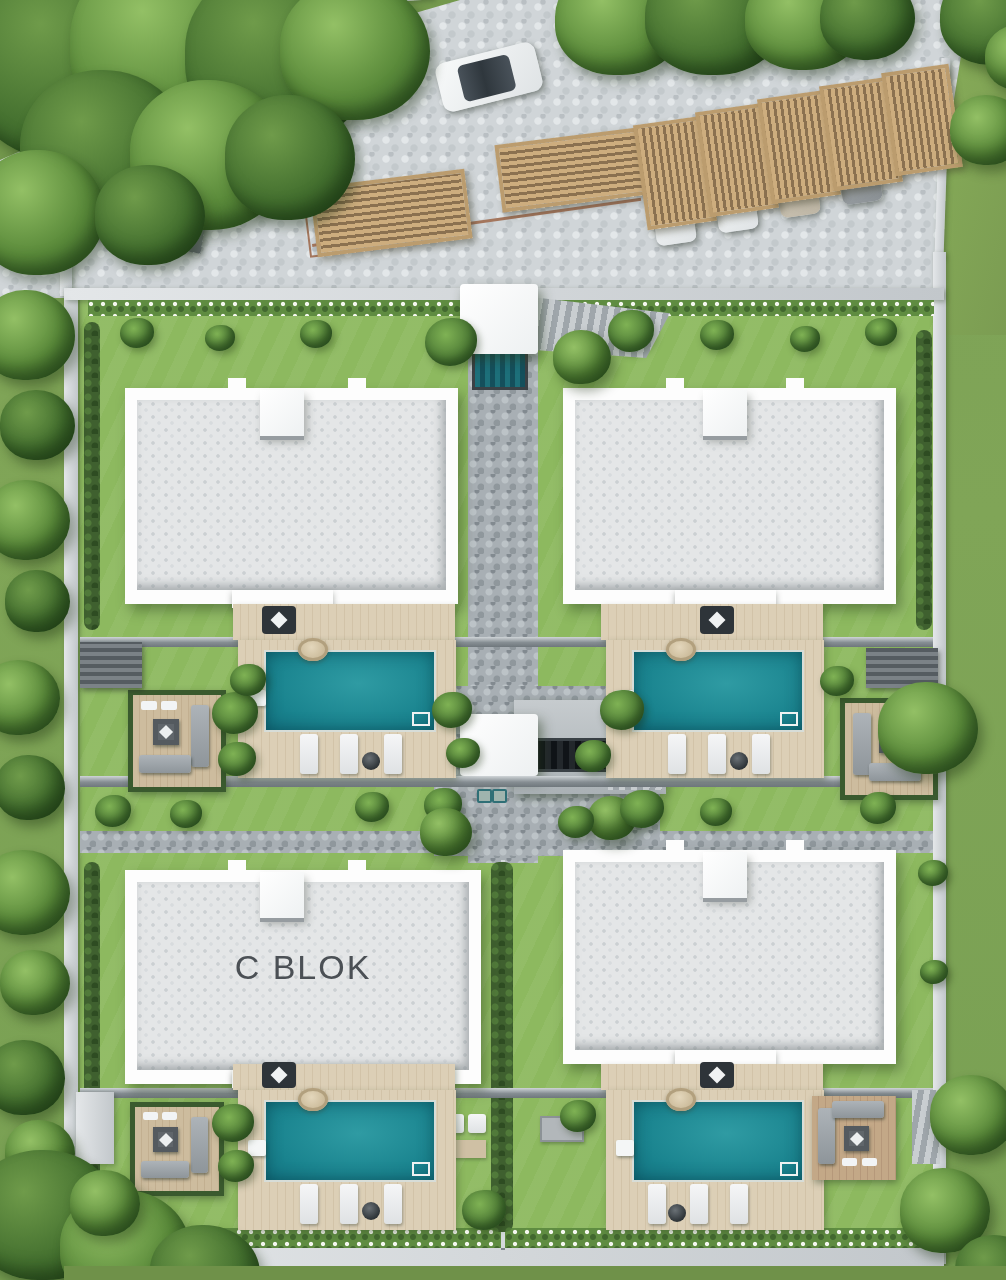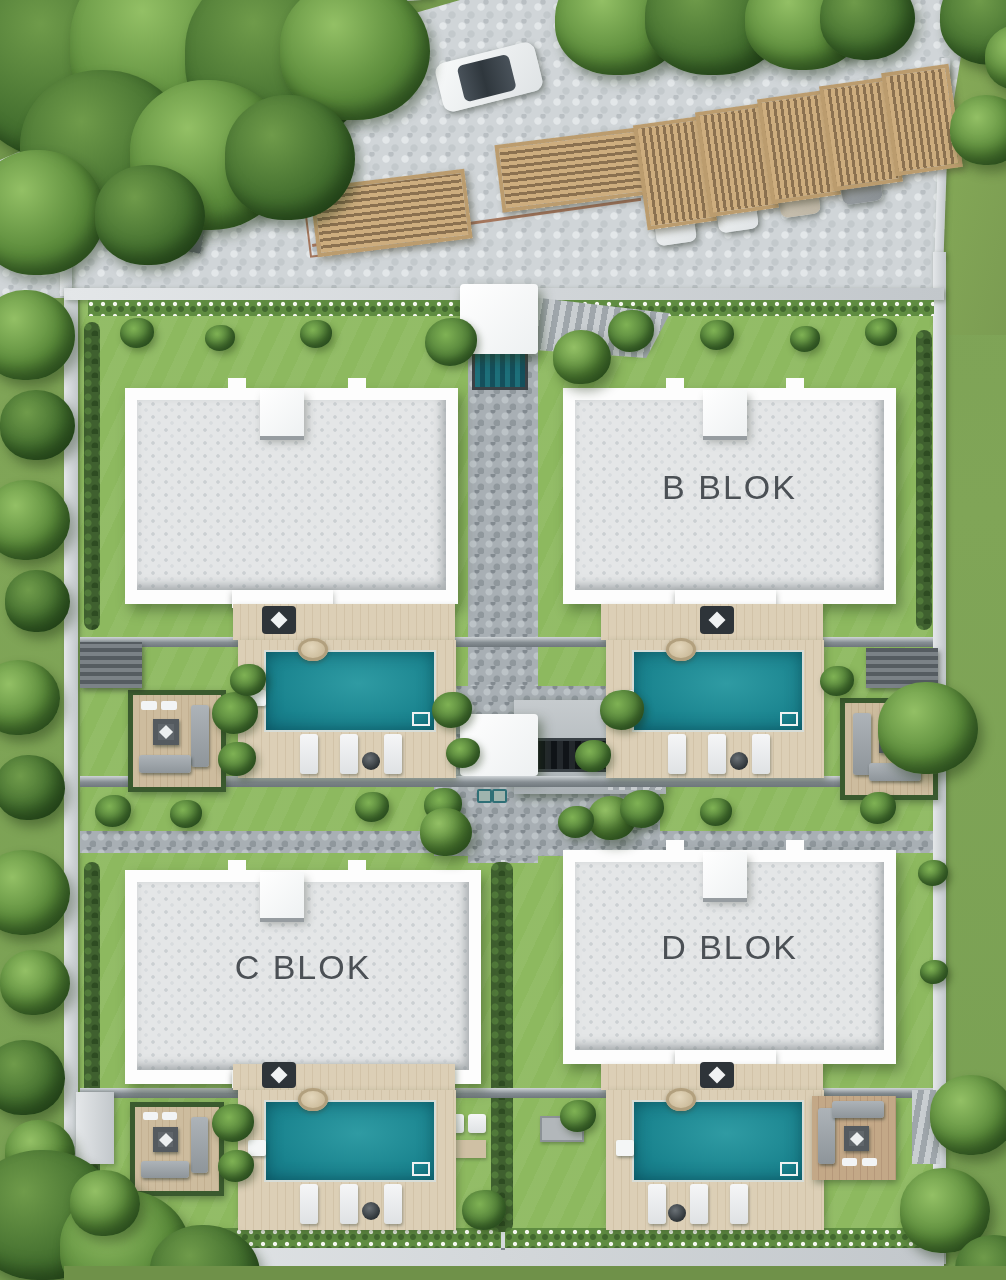--- a/index.html
+++ b/index.html
@@ -216,21 +216,20 @@
     <div class="cushion" style="left:8px;top:6px;width:16px;height:9px;"></div>
     <div class="cushion" style="left:28px;top:6px;width:16px;height:9px;"></div>
   </div>
   <div class="darkslats" style="left:80px;top:642px;width:62px;height:46px;"></div>
 
   <div class="block" style="left:563px;top:388px;width:333px;height:216px;">
     <div class="tab" style="left:103px;"></div>
     <div class="tab" style="left:223px;"></div>
     <div class="roof speckle"></div>
     <div class="skylight" style="left:140px;top:2px;"></div>
-    <div class="block-label" style="top:80px;">B BLOK</div>
     <div class="porch" style="left:112px;top:202px;width:101px;height:18px;"></div>
   </div>
   <div class="terrace wood" style="left:601px;top:604px;width:222px;height:36px;"></div>
   <div class="dining" style="left:700px;top:606px;width:34px;height:28px;"></div>
   <div class="deck wood" style="left:606px;top:640px;width:218px;height:138px;"></div>
   <div class="pool" style="left:632px;top:650px;width:168px;height:78px;"></div>
   <div class="hottub" style="left:666px;top:638px;width:30px;height:23px;"></div>
   <div class="poolpad" style="left:616px;top:690px;width:18px;height:16px;"></div>
   <div class="poolrail" style="left:780px;top:712px;width:14px;height:10px;"></div>
   <div class="lounger" style="left:668px;top:734px;width:18px;height:40px;"></div>
@@ -272,21 +271,20 @@
     <div class="cushion" style="left:8px;top:5px;width:15px;height:8px;"></div>
     <div class="cushion" style="left:27px;top:5px;width:15px;height:8px;"></div>
   </div>
   <div class="wall" style="left:76px;top:1092px;width:38px;height:72px;"></div>
 
   <div class="block" style="left:563px;top:850px;width:333px;height:214px;">
     <div class="tab" style="left:103px;"></div>
     <div class="tab" style="left:223px;"></div>
     <div class="roof speckle"></div>
     <div class="skylight" style="left:140px;top:2px;"></div>
-    <div class="block-label" style="top:78px;">D BLOK</div>
     <div class="porch" style="left:112px;top:200px;width:101px;height:18px;"></div>
   </div>
   <div class="terrace wood" style="left:601px;top:1064px;width:222px;height:26px;"></div>
   <div class="dining" style="left:700px;top:1062px;width:34px;height:26px;"></div>
   <div class="deck wood" style="left:606px;top:1090px;width:218px;height:140px;"></div>
   <div class="pool" style="left:632px;top:1100px;width:168px;height:78px;"></div>
   <div class="hottub" style="left:666px;top:1088px;width:30px;height:23px;"></div>
   <div class="poolpad" style="left:616px;top:1140px;width:18px;height:16px;"></div>
   <div class="poolrail" style="left:780px;top:1162px;width:14px;height:10px;"></div>
   <div class="lounger" style="left:648px;top:1184px;width:18px;height:40px;"></div>

